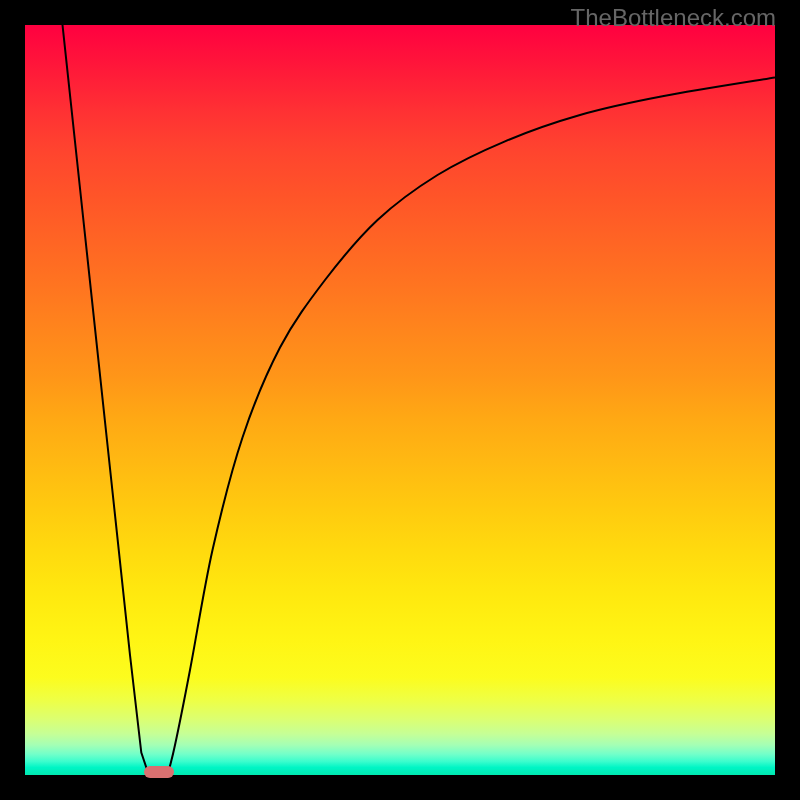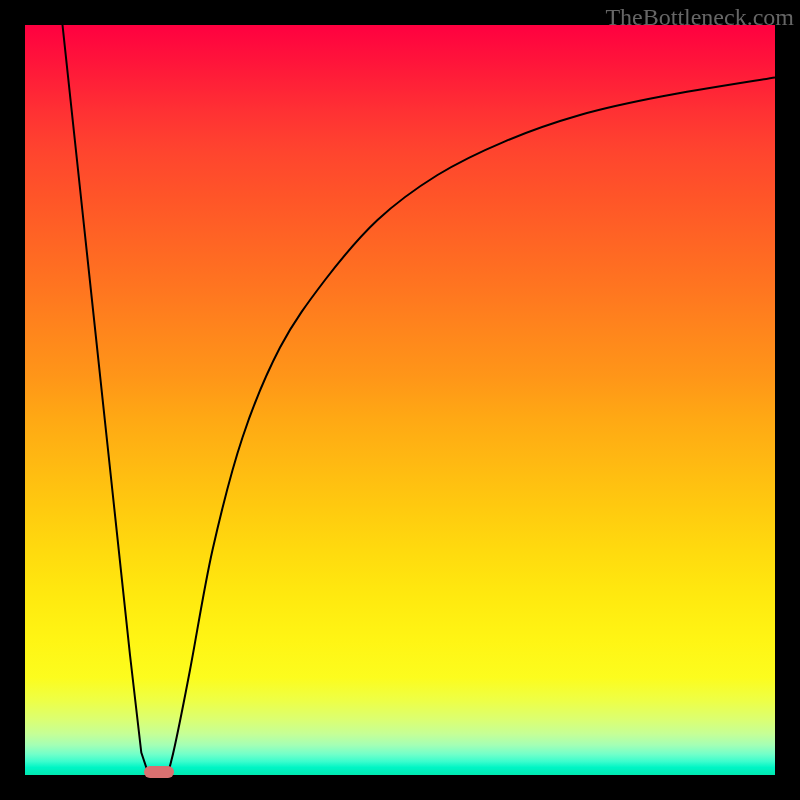--- a/index.html
+++ b/index.html
@@ -9,22 +9,22 @@
   }
   .container {
     width: 800px;
     height: 800px;
     position: relative;
     background: #000;
   }
   .watermark {
     position: absolute;
     top: 4px;
-    right: 6px;
-    font-family: Liberation Serif, serif;
+    right: 24px;
+    font-family: Liberation Sans, sans-serif;
     font-size: 24px;
     color: #666;
     z-index: 10;
   }
   .plot-area {
     position: absolute;
     left: 25px;
     top: 25px;
     width: 750px;
     height: 750px;

